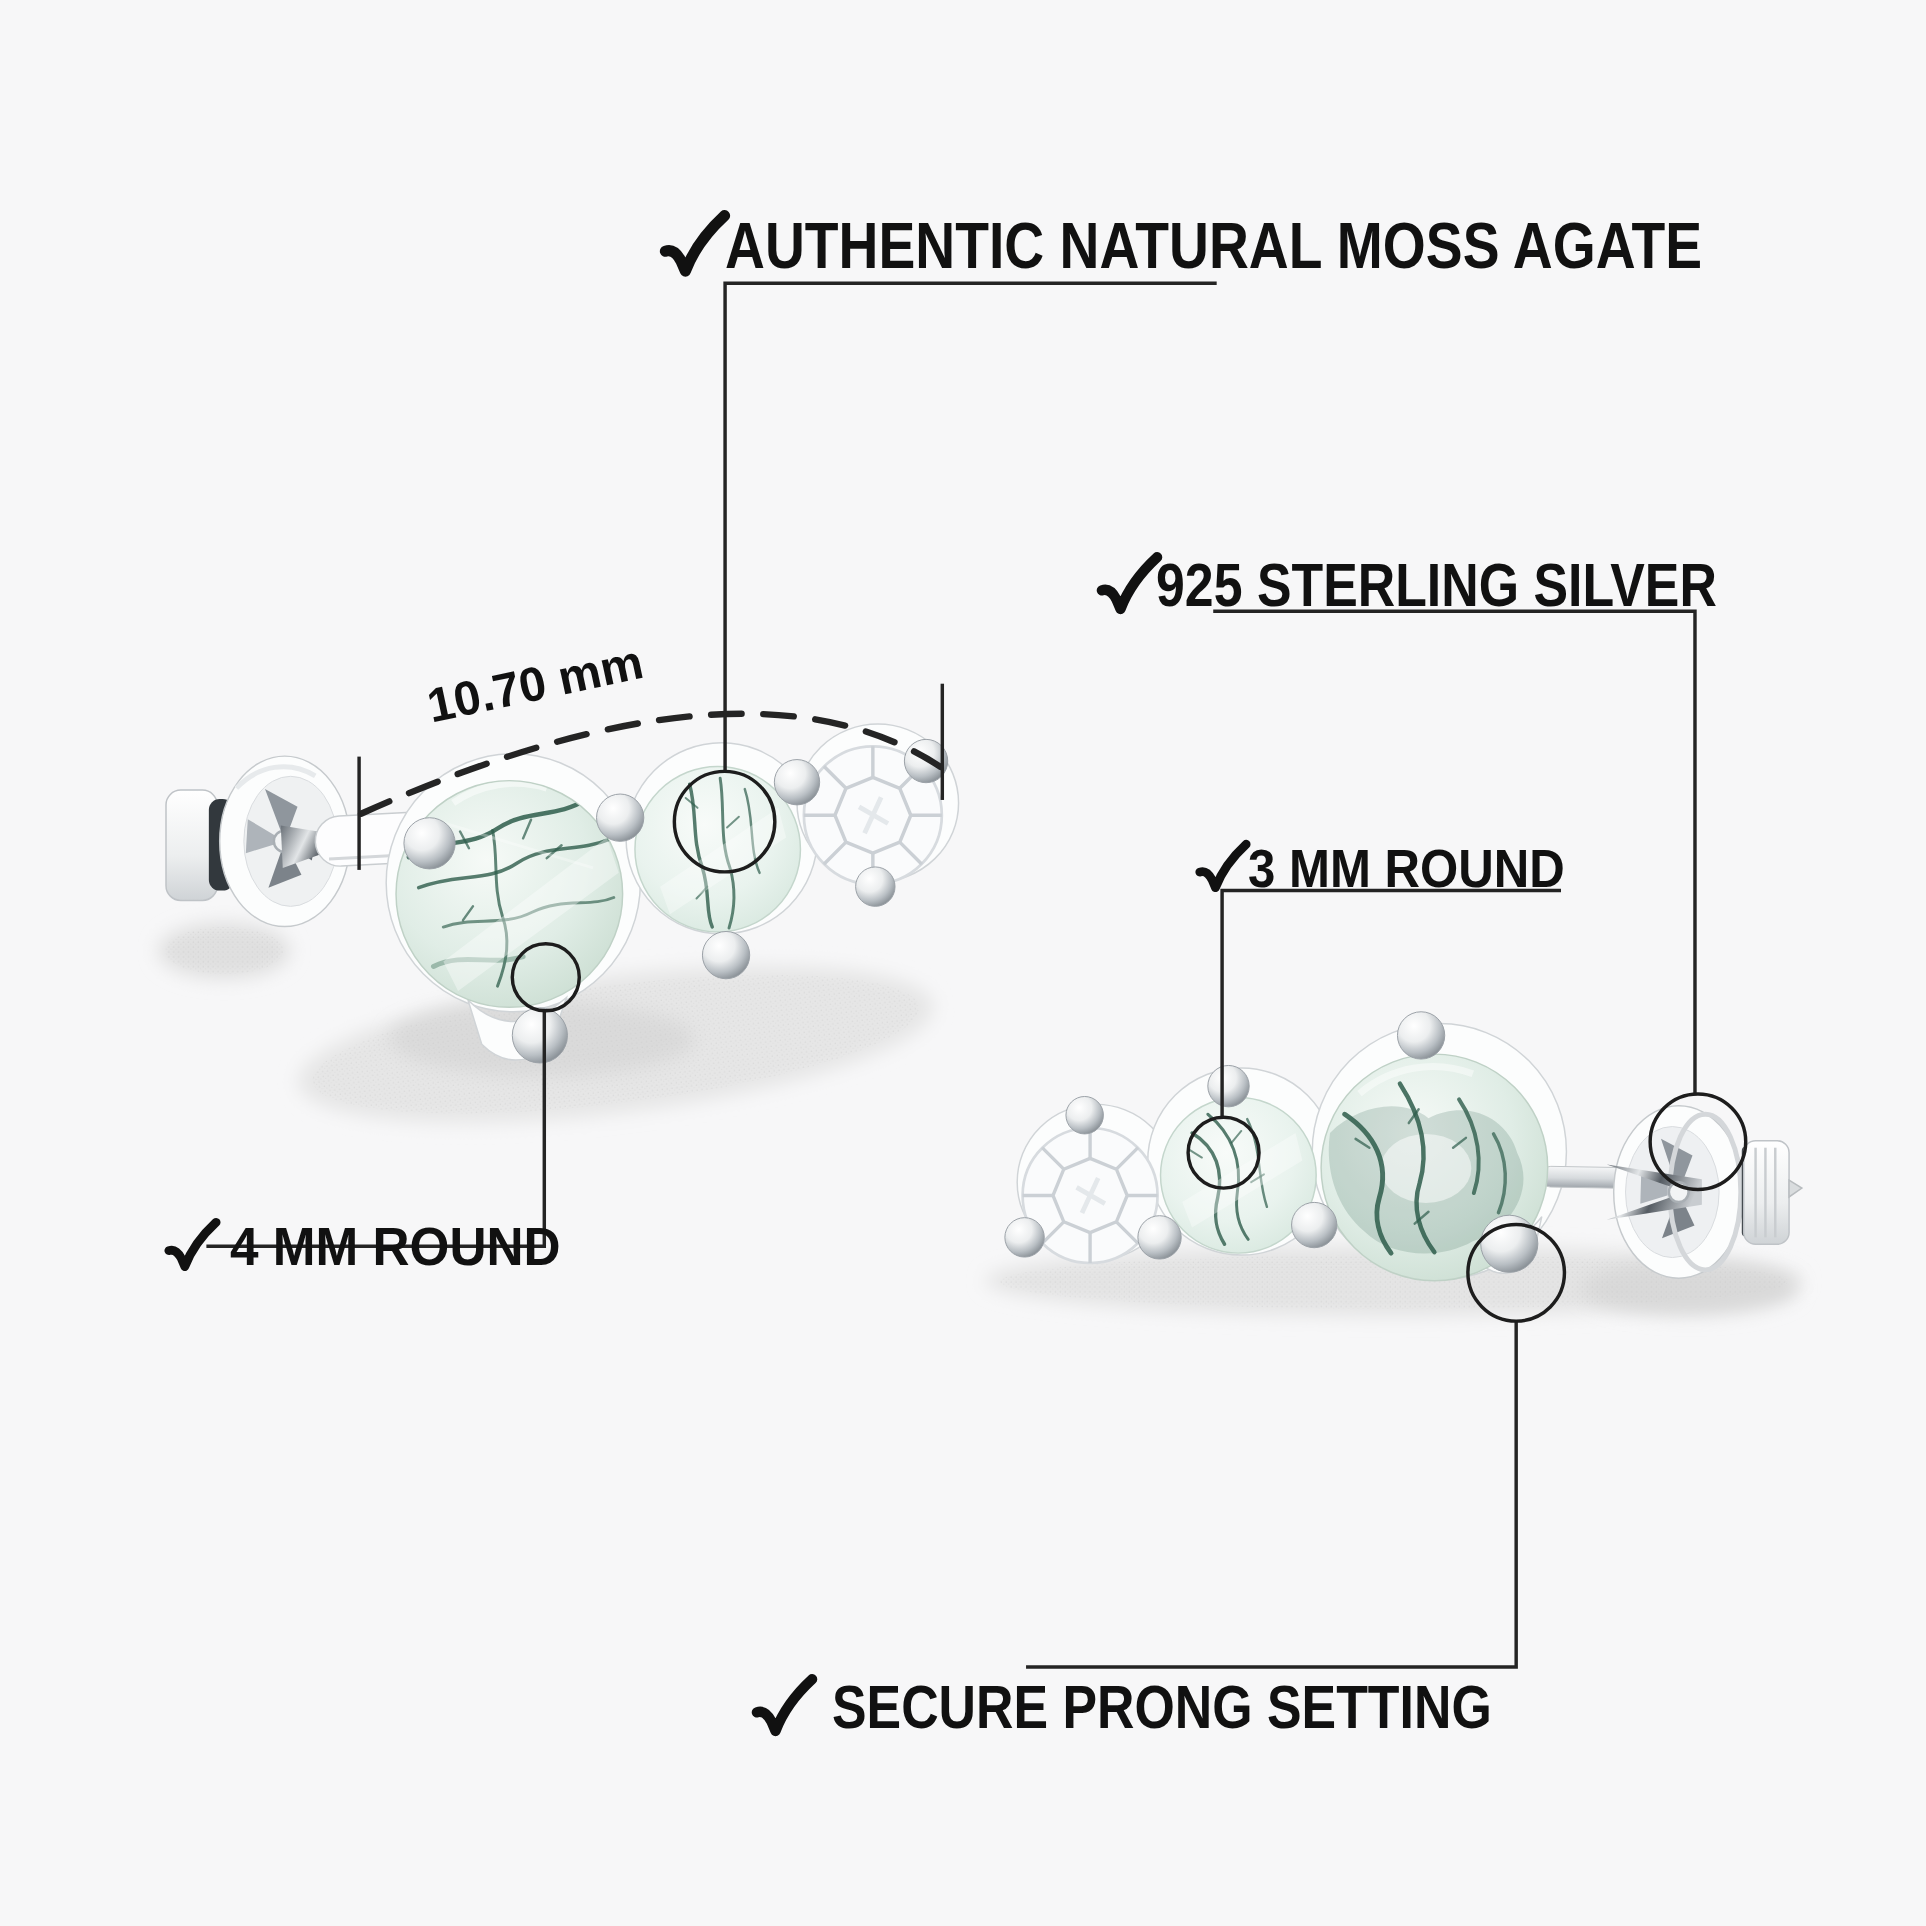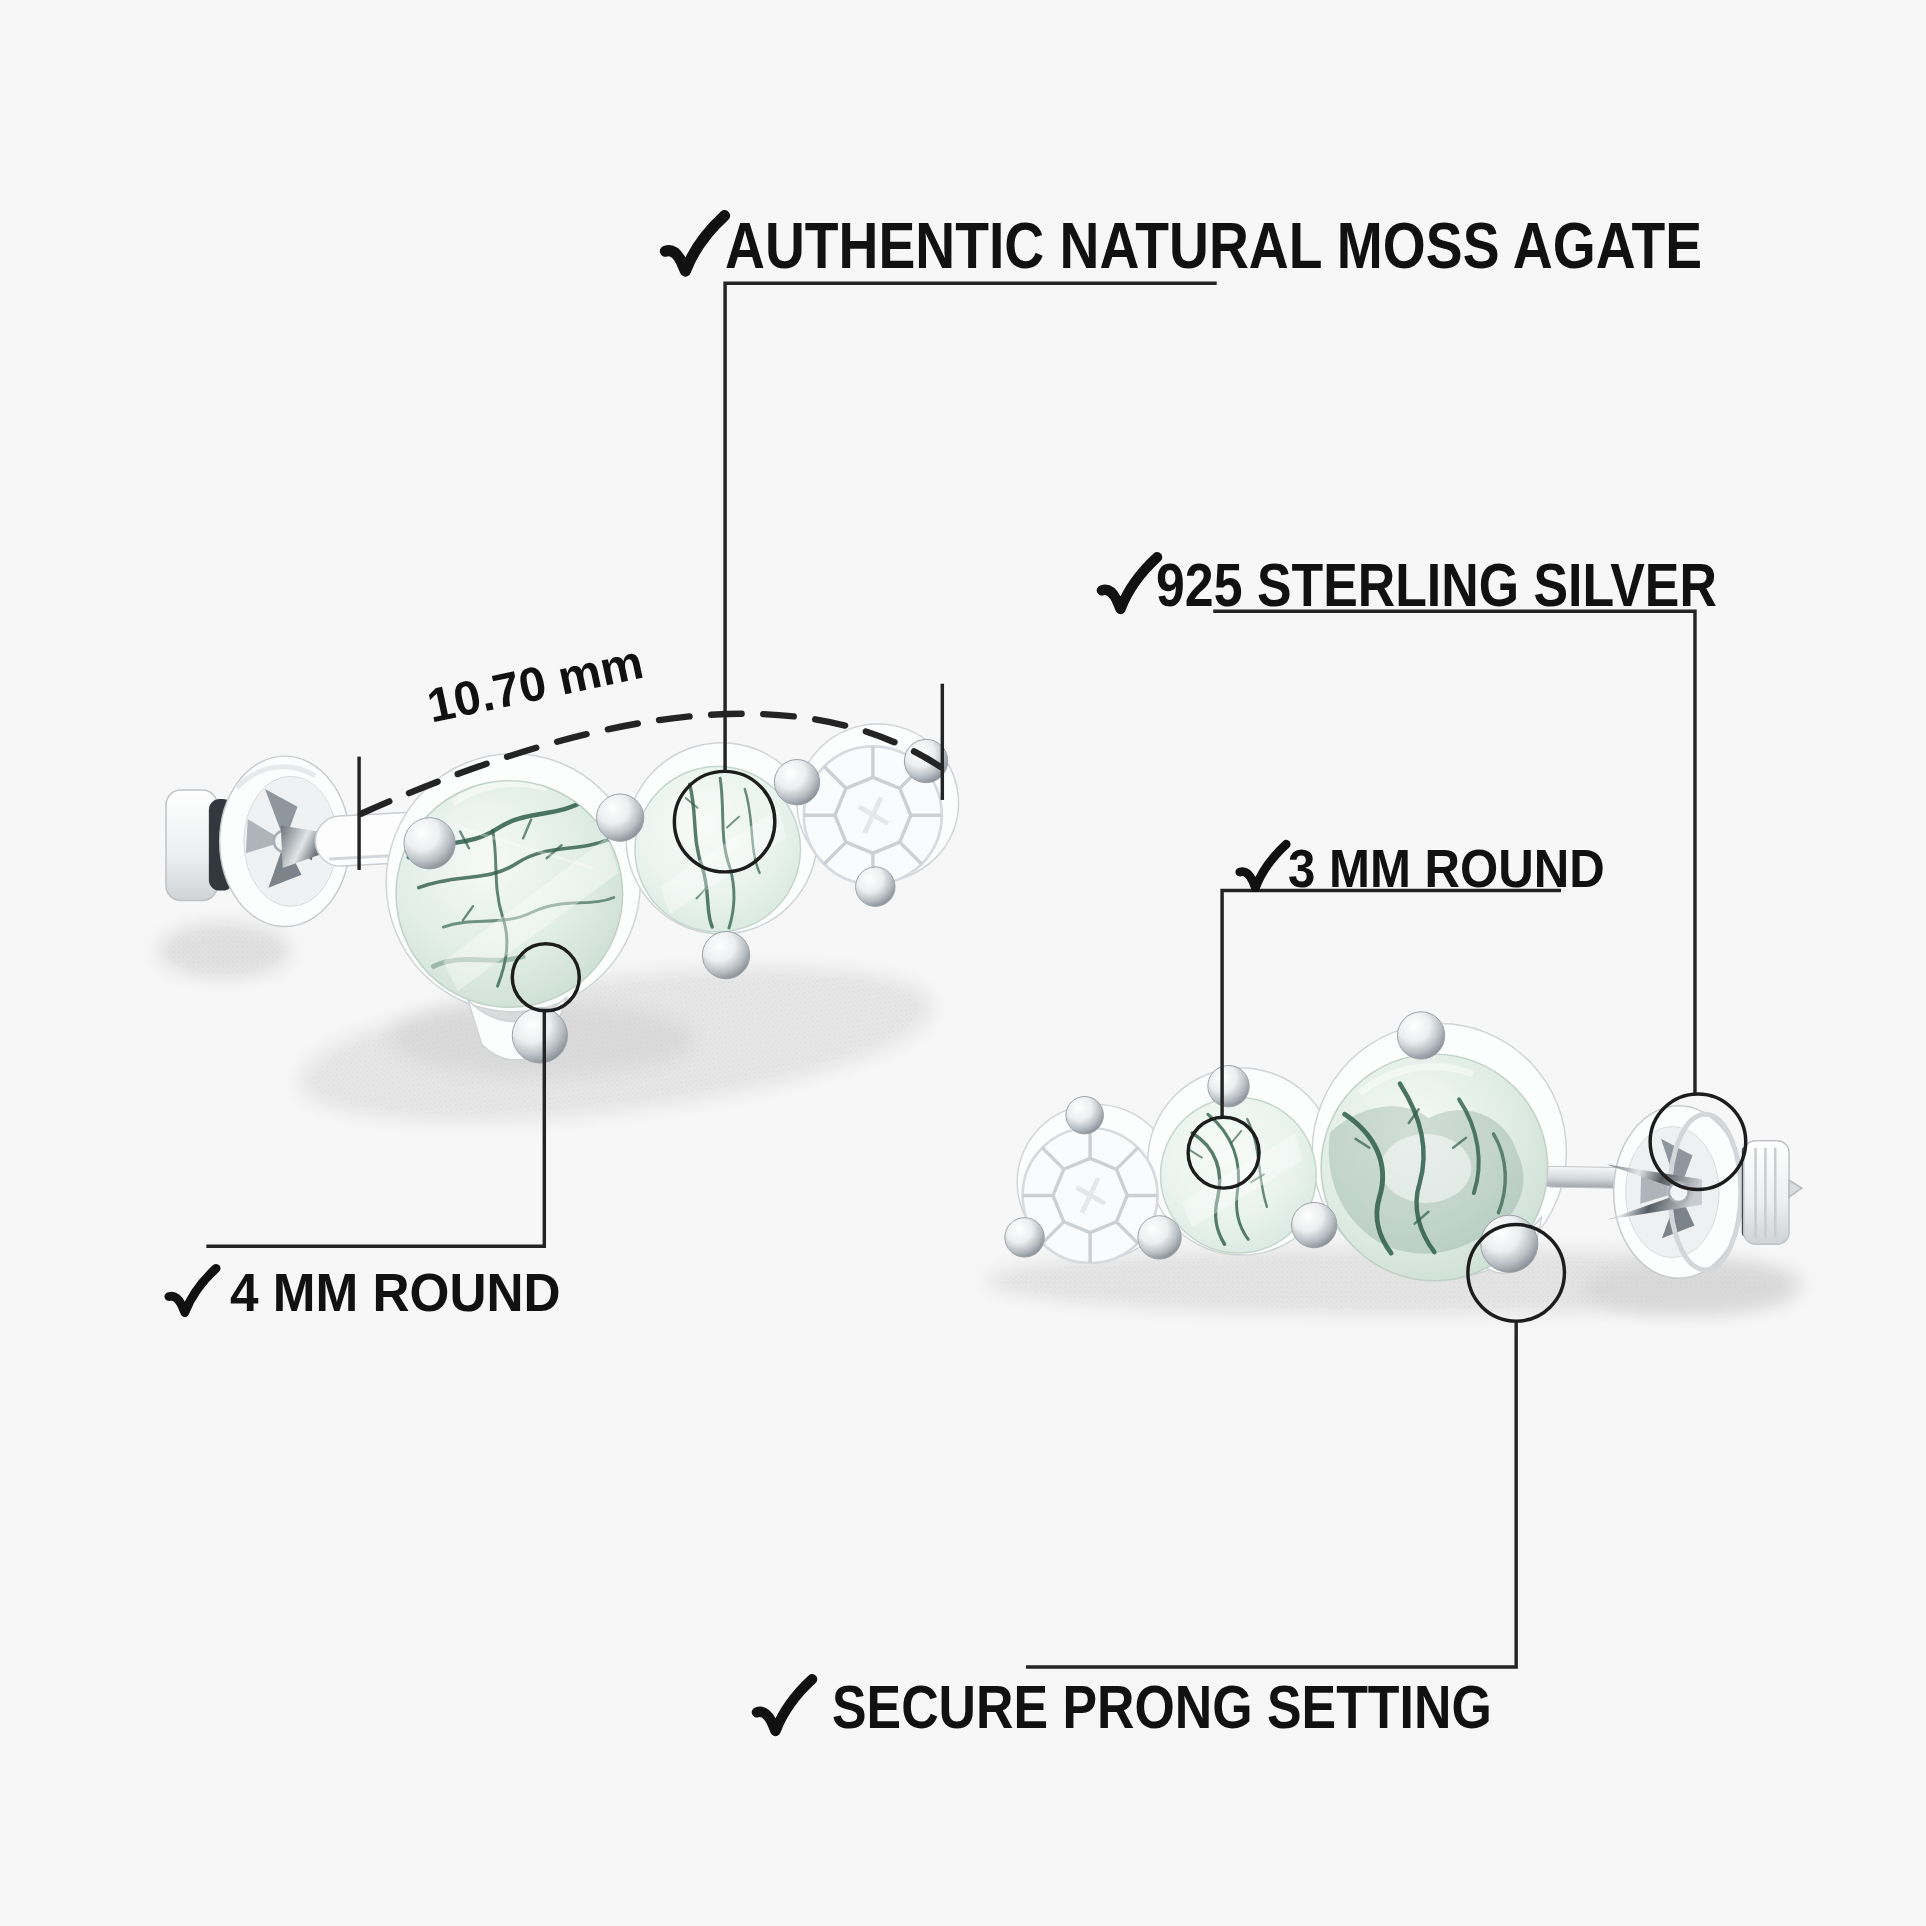--- a/index.html
+++ b/index.html
@@ -23,25 +23,25 @@
   .lbl .check svg{display:block}
 
   #lbl-authentic{left:658px;top:206px;height:79px}
   #lbl-authentic .txt{font-size:65px;transform:scaleX(.85)}
   #lbl-authentic .check{width:74px;height:74px;margin-right:-7px}
 
   #lbl-silver{left:1095px;top:546px;height:79px}
   #lbl-silver .txt{font-size:61px;transform:scaleX(.85)}
   #lbl-silver .check{width:69px;height:69px;margin-right:-8px}
 
-  #lbl-round3{left:1234px;top:831px;height:74px}
+  #lbl-round3{left:1194px;top:831px;height:74px}
   #lbl-round3 .txt{font-size:54px;transform:scaleX(.91)}
   #lbl-round3 .check{width:58px;height:58px;margin-right:-4.4px}
 
-  #lbl-round4{left:163px;top:1255px;height:74px}
+  #lbl-round4{left:163px;top:1209px;height:74px}
   #lbl-round4 .txt{font-size:54px;transform:scaleX(.95)}
   #lbl-round4 .check{width:59px;height:59px;margin-right:8px}
 
   #lbl-prong{left:750px;top:1668px;height:79px}
   #lbl-prong .txt{font-size:61px;transform:scaleX(.85)}
   #lbl-prong .check{width:69px;height:69px;margin-right:13px}
 
   #measure-value{
     position:absolute;left:428px;top:679px;
     font-size:48px;font-weight:700;color:var(--ink);

